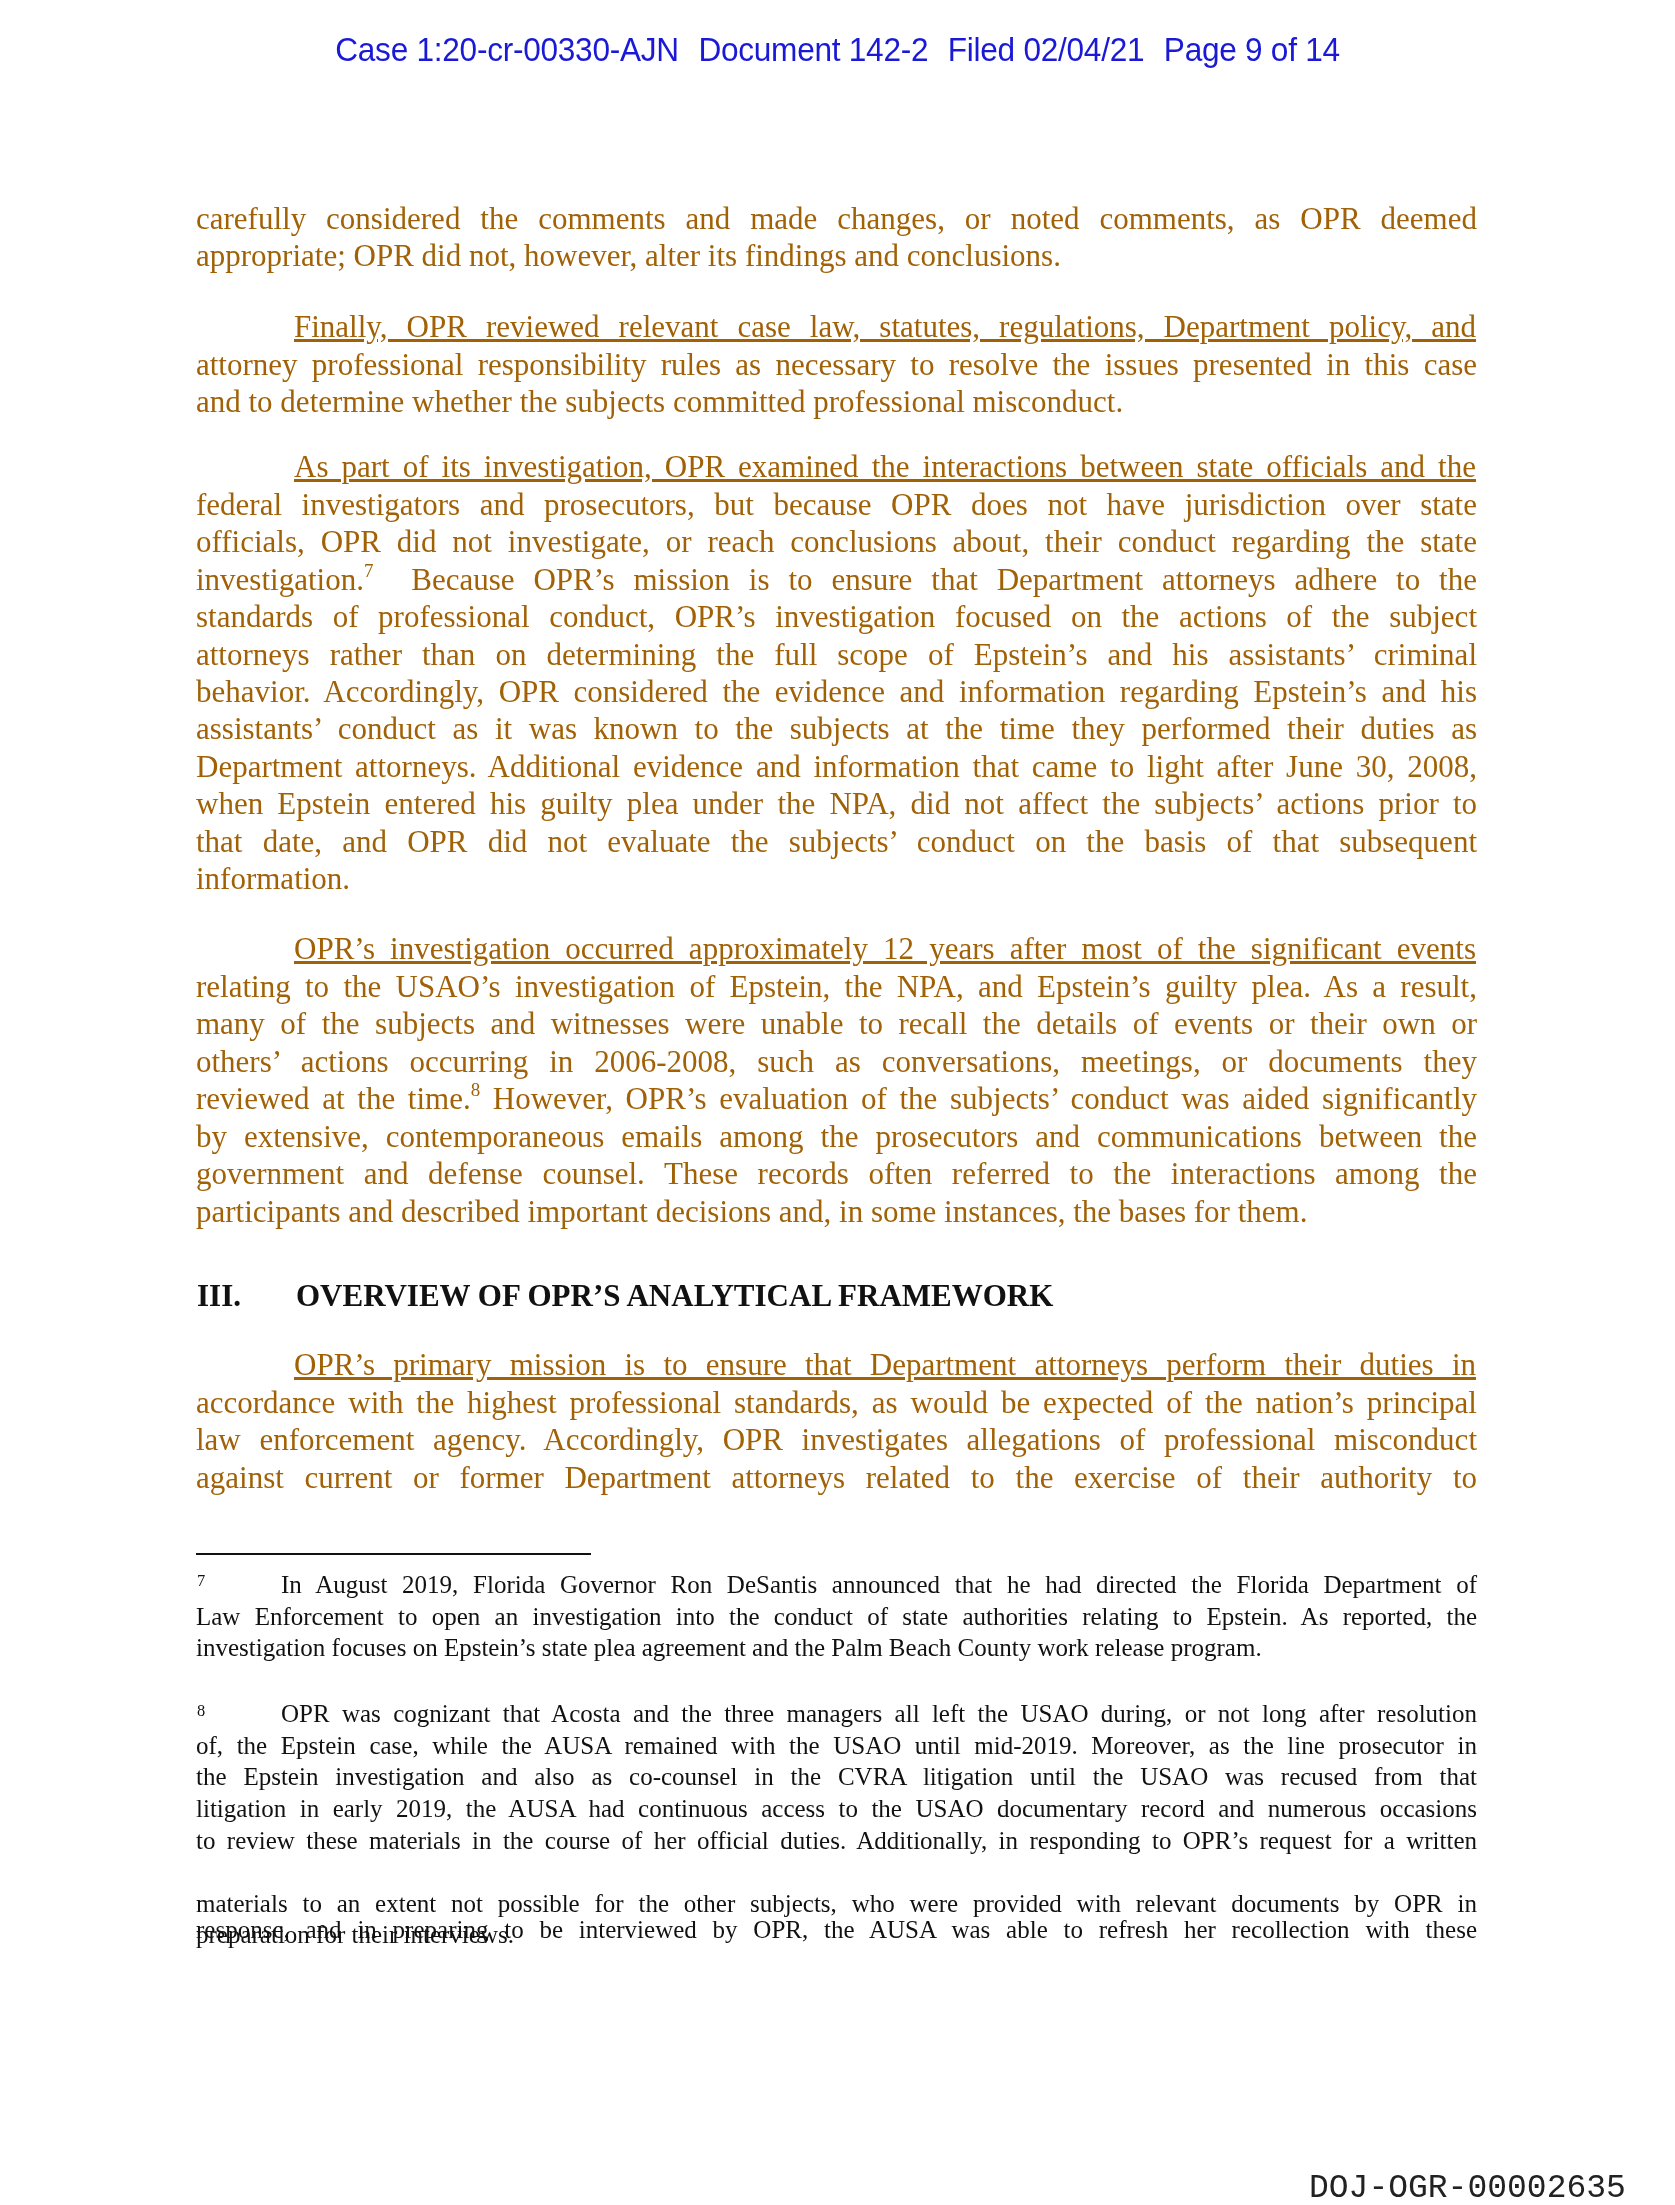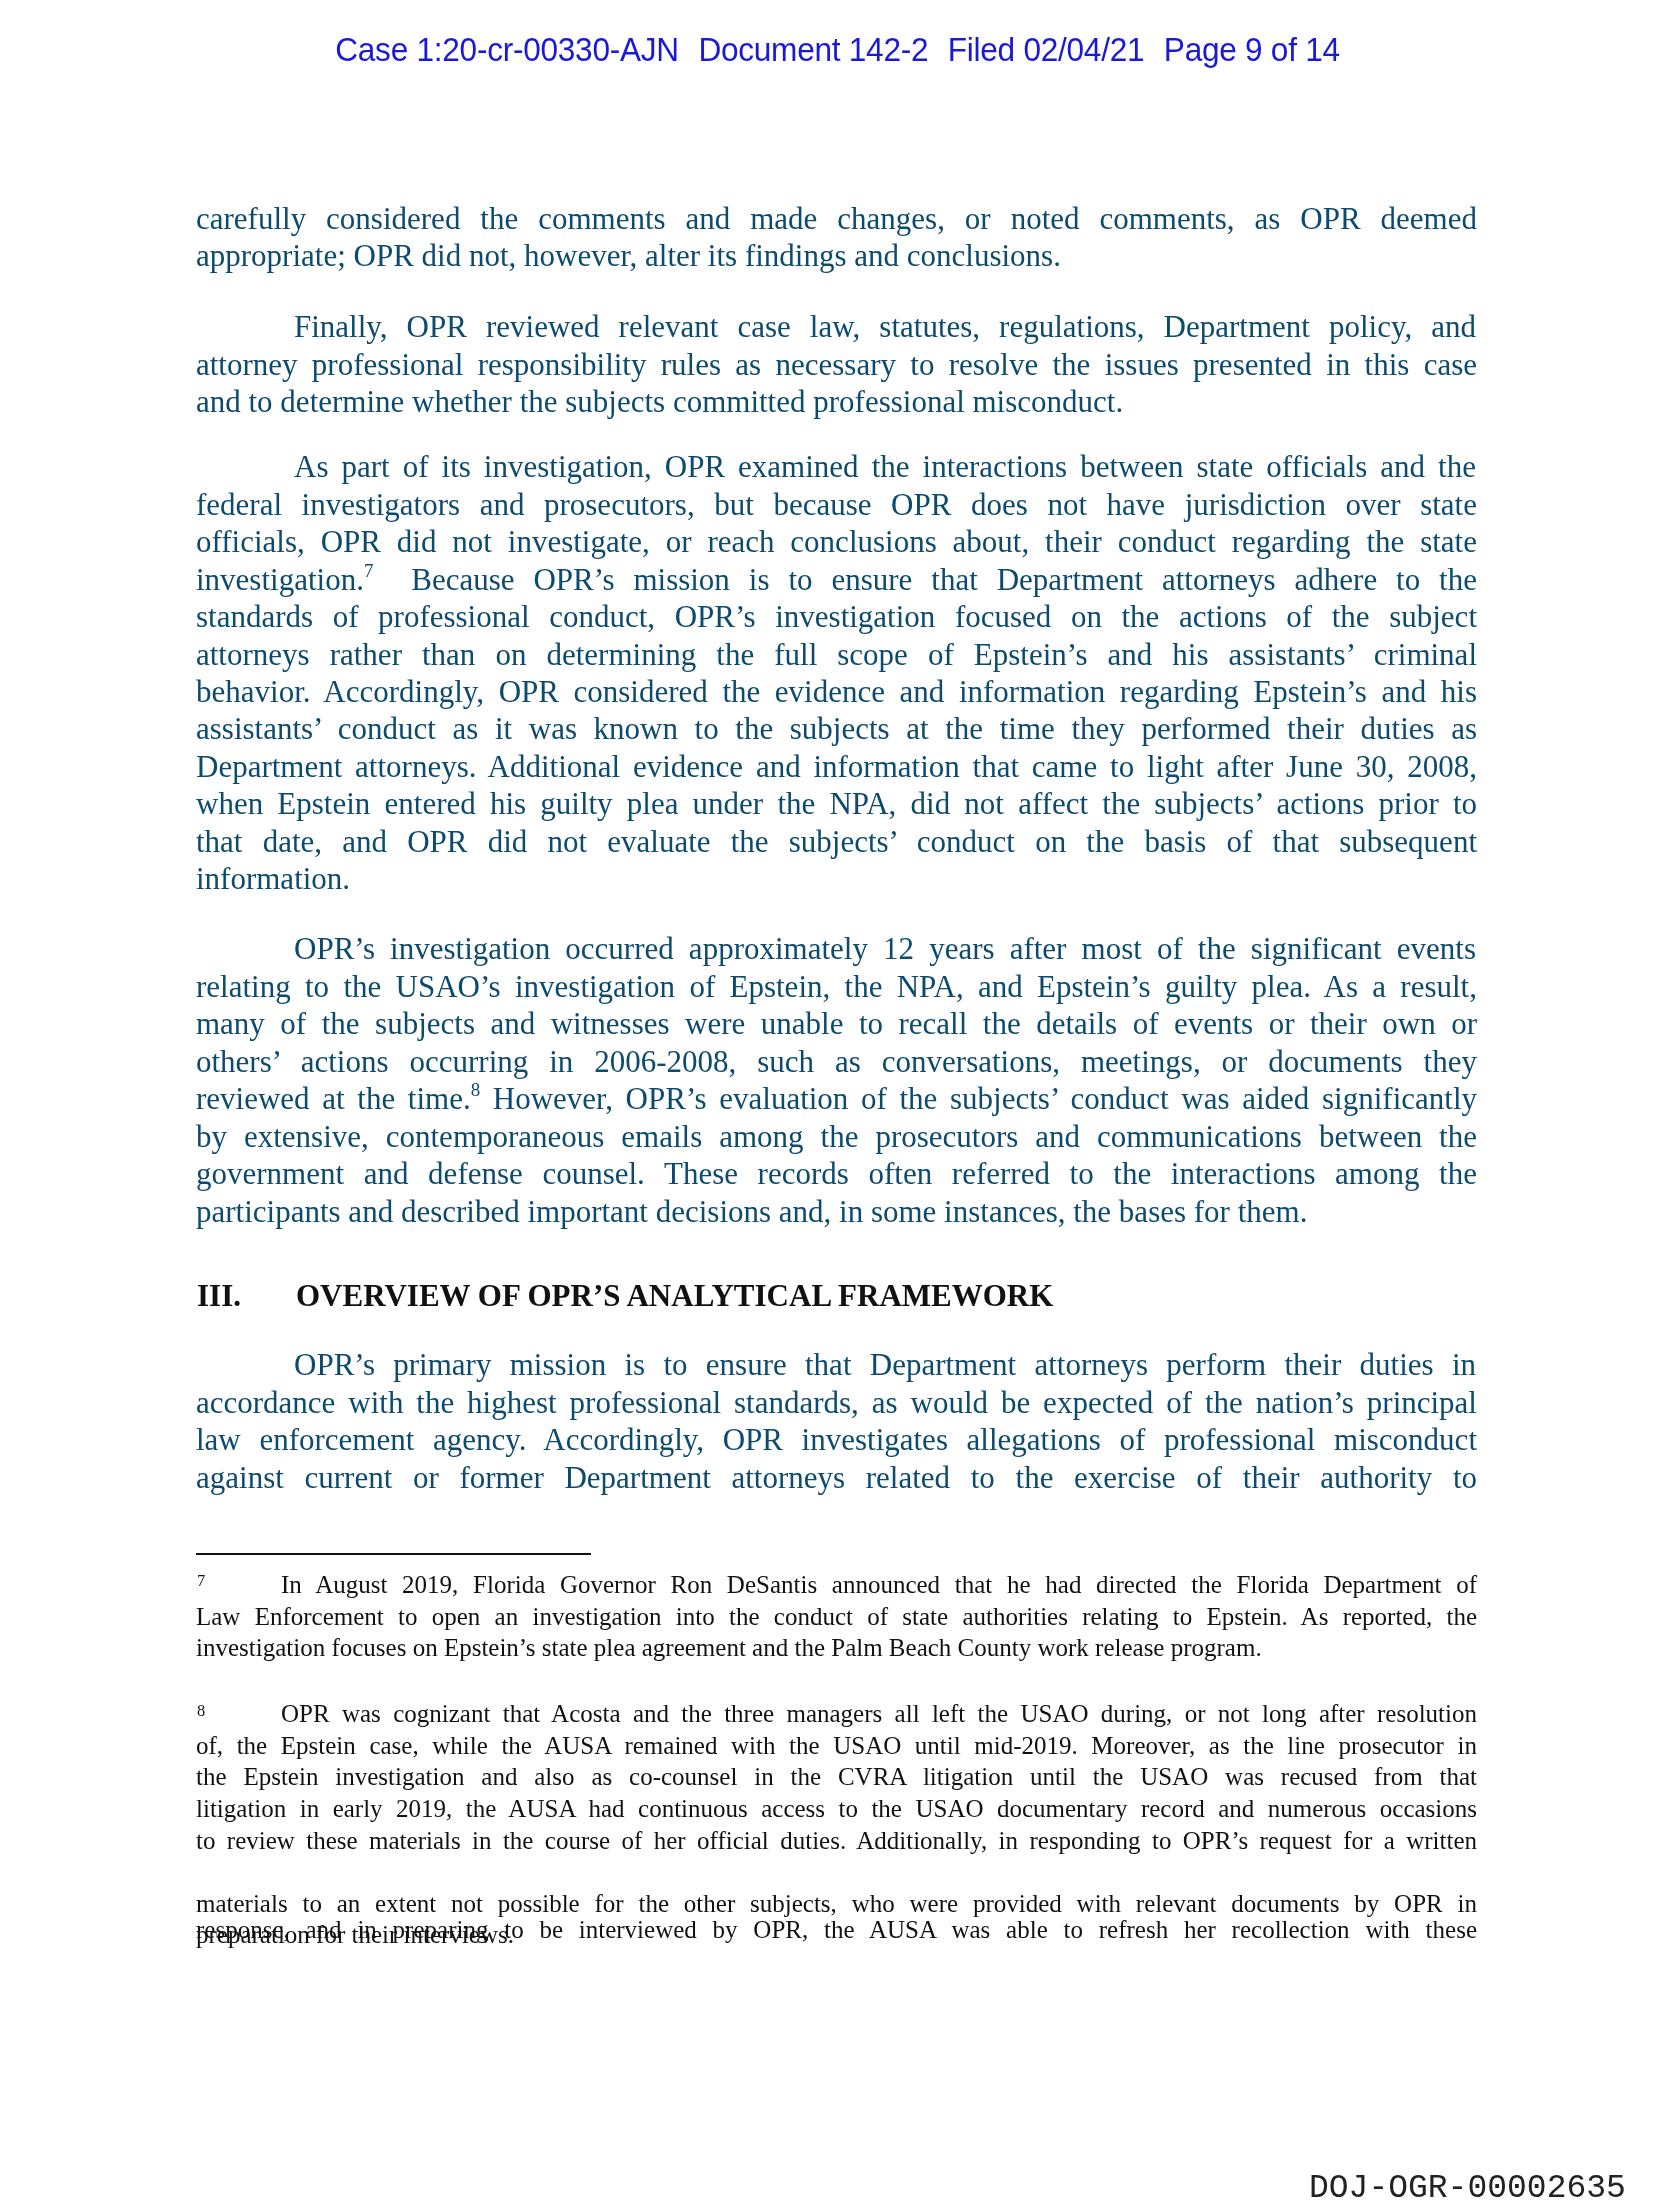--- a/index.html
+++ b/index.html
@@ -6,25 +6,25 @@
   body { width: 1675px; height: 2205px; position: relative; overflow: hidden; }
   .page { position: absolute; left: 0; top: 0; width: 1450px; height: 2205px; background: #fff; border-radius: 8px; }
   .header {
     position: absolute; left: 0; width: 1675px; top: 30px; text-align: center;
     font-family: "Liberation Sans", sans-serif; font-size: 34px; color: #1a1ad6;
     white-space: pre; letter-spacing: -0.3px; transform: scaleX(0.93); transform-origin: 838px 0;
   }
   .header span { margin: 0 10.5px; }
   .line {
     position: absolute; left: 196px; width: 1281px;
-    font-family: "Liberation Serif", serif; font-size: 31px; color: #0c4a6e;
+    font-family: "Liberation Serif", serif; font-size: 31px; color: #a16207;
     white-space: nowrap; line-height: 1; height: 33px;
   }
   .line.j { text-align: justify; text-align-last: justify; white-space: normal; }
-  .line.ind { left: 294px; width: 1182px; }
+  .line.ind { left: 294px; width: 1182px; text-decoration: underline; }
   .line sup { font-size: 19px; position: relative; top: -2.6px; vertical-align: top; line-height: 1; }
   .heading {
     position: absolute; top: 1278px; left: 197px; font-family: "Liberation Serif", serif;
     font-size: 31px; font-weight: bold; color: #111; white-space: nowrap;
   }
   .heading .num { position: absolute; left: 0; }
   .heading .title { position: absolute; left: 99px; }
   .rule { position: absolute; left: 196px; top: 1553px; width: 395px; height: 2px; background: #111; }
   .fn {
     position: absolute; left: 196px; width: 1281px;

